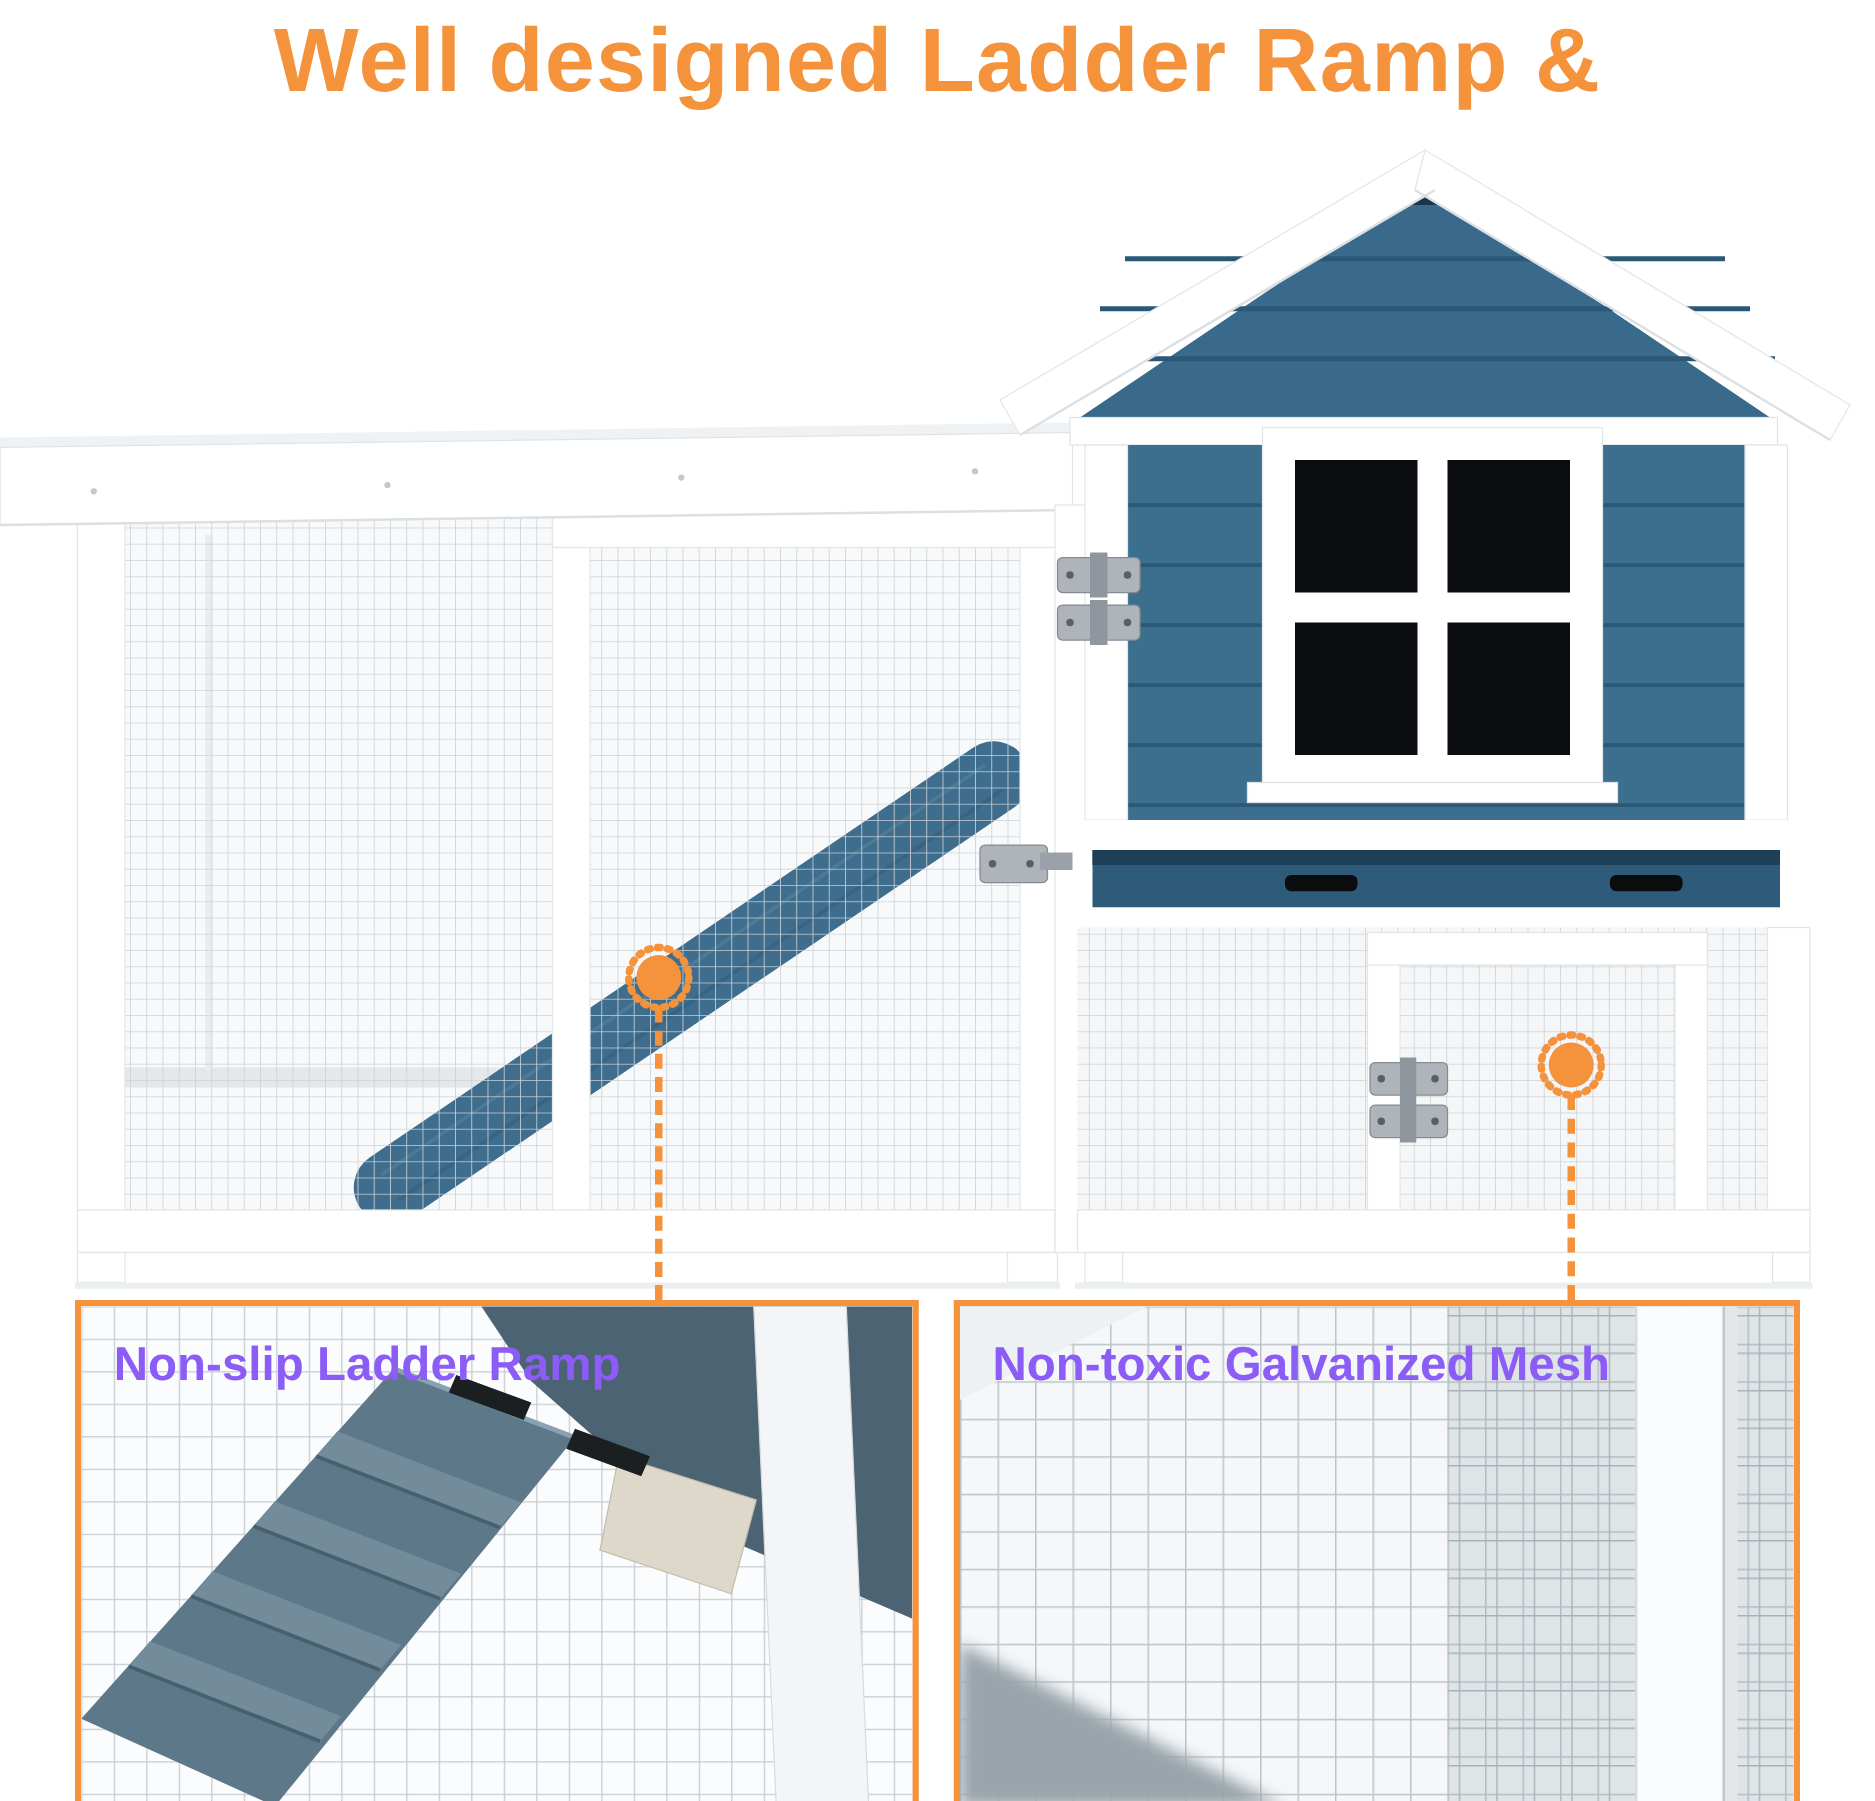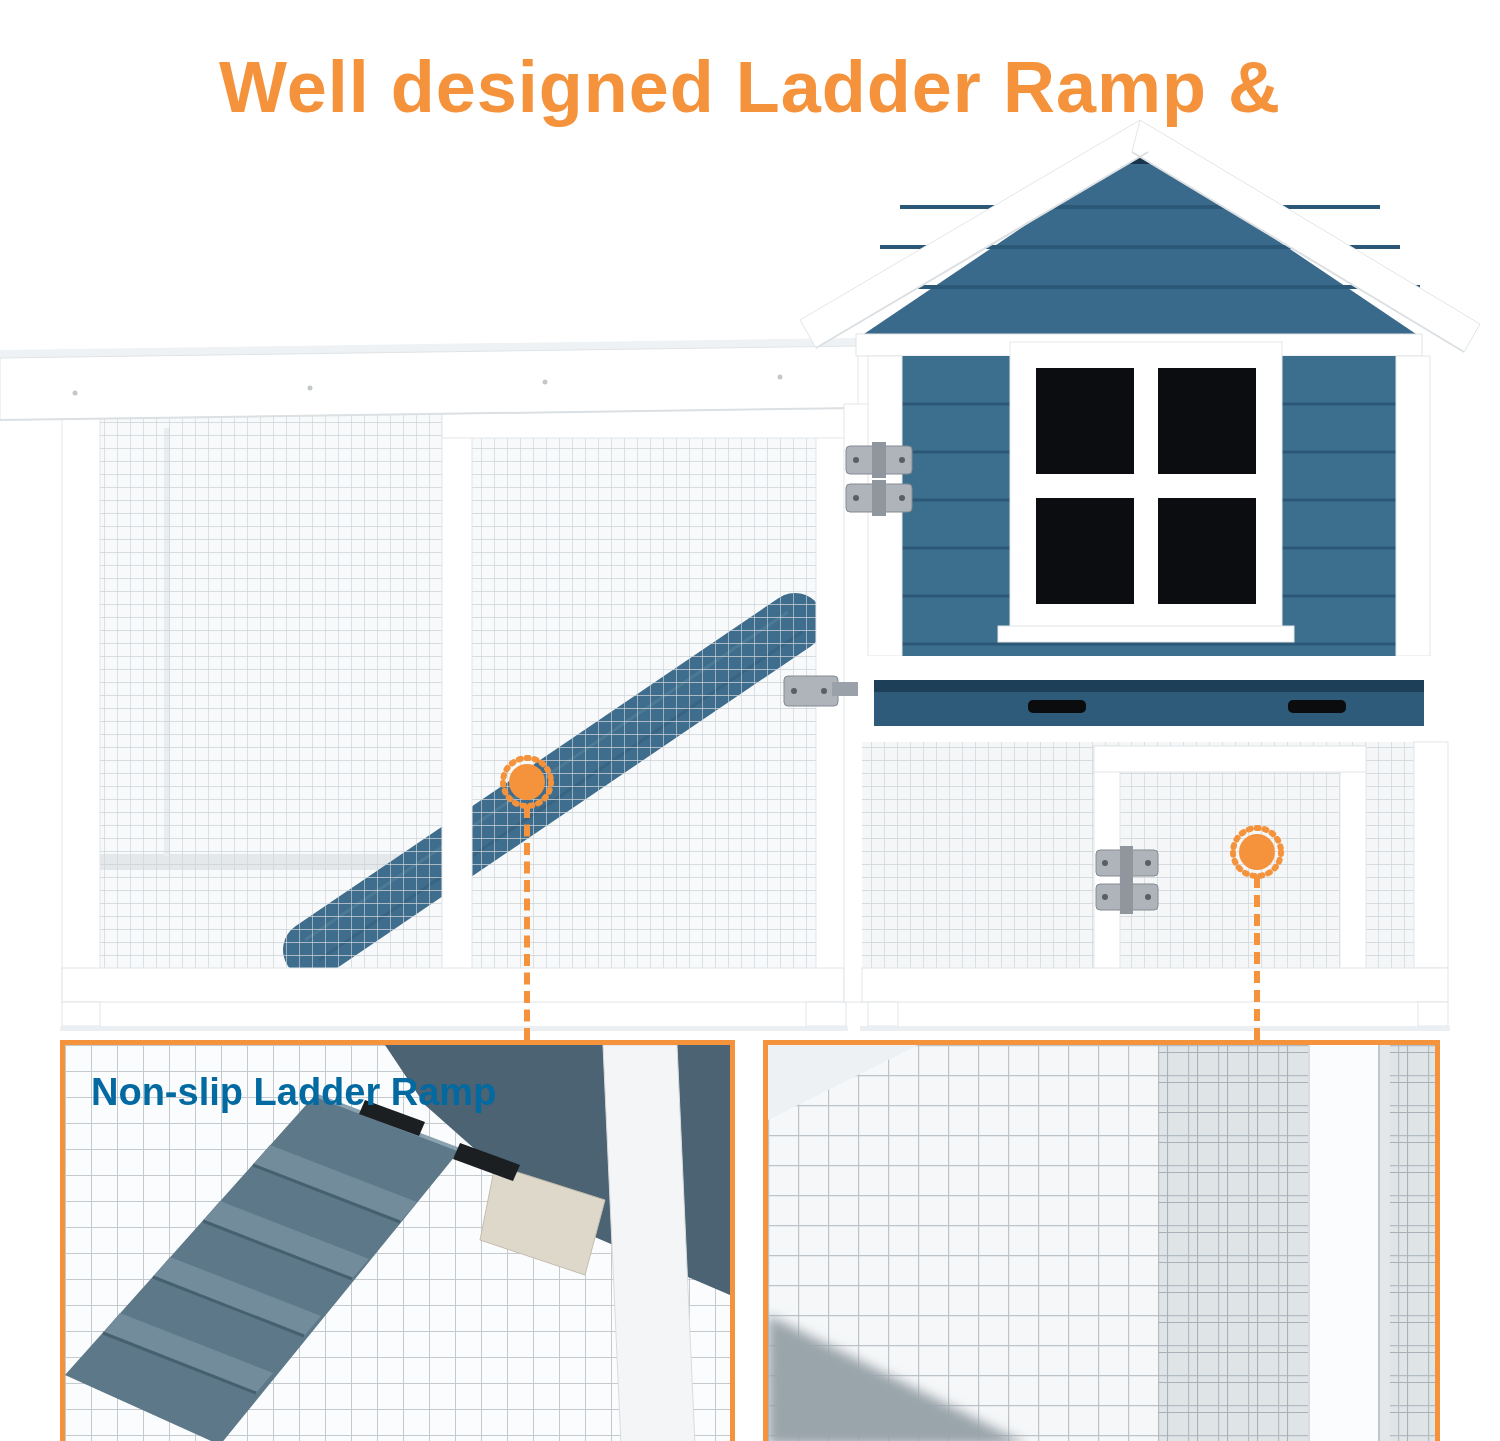--- a/index.html
+++ b/index.html
@@ -1,35 +1,35 @@
 <!DOCTYPE html>
 <html><head>
 <meta charset="utf-8">
 <style>
   html,body{margin:0;padding:0;background:#ffffff;}
   body{width:1500px;height:1441px;overflow:hidden;font-family:"Liberation Sans",sans-serif;}
   .page{position:relative;width:1500px;height:1441px;background:#ffffff;overflow:hidden;}
 
   .title{position:absolute;top:6px;left:0;width:1500px;text-align:center;
-         color:#F5923C;font-weight:bold;font-size:72px;line-height:1.22;letter-spacing:1px;margin-top:38px;}
+         color:#F5923C;font-weight:bold;font-size:72px;line-height:1.22;letter-spacing:1px;}
   .title div{white-space:nowrap;}
 
   .product-svg{position:absolute;top:110px;left:0;width:1500px;height:925px;}
 
   .dash{position:absolute;width:0;border-left:6px dashed #F5923C;}
   .dash-1{left:524px;top:806px;height:234px;}
   .dash-2{left:1254px;top:876px;height:164px;}
 
   .detail{position:absolute;margin:0;border:5px solid #F5923C;box-sizing:border-box;
           overflow:hidden;background:#fafbfc;}
   .detail-left{left:60px;top:1040px;width:675px;height:410px;}
   .detail-right{left:763px;top:1040px;width:677px;height:410px;}
   .detail svg{display:block;width:100%;height:100%;}
   .detail figcaption{position:absolute;top:26px;left:26px;font-size:38px;font-weight:bold;
-                     color:#0369a1;white-space:nowrap;}
+                     color:#8b5cf6;white-space:nowrap;}
 </style>
 </head>
 <body>
 
 <div class="page">
 
   <header class="title">
     <div>Well designed Ladder Ramp &amp;</div>
   </header>
 
@@ -240,15 +240,16 @@
       </g>
       <polygon points="0,0 150,0 0,75" fill="#EEF1F3"></polygon>
       <polygon points="0,270 260,400 0,400" fill="#9AA4AB" filter="url(#blur6)"></polygon>
       <g>
         <rect x="540" y="0" width="72" height="400" fill="#FBFCFD"></rect>
         <line x1="541" y1="0" x2="541" y2="400" stroke="#D9DCDE" stroke-width="2"></line>
         <line x1="611" y1="0" x2="611" y2="400" stroke="#C2C6C9" stroke-width="2"></line>
         <rect x="612" y="0" width="10" height="400" fill="#E4E7E9"></rect>
       </g>
     </svg>
+    <figcaption>Non-toxic Galvanized Mesh</figcaption>
   </figure>
 
 </div>
 
 </body></html>

